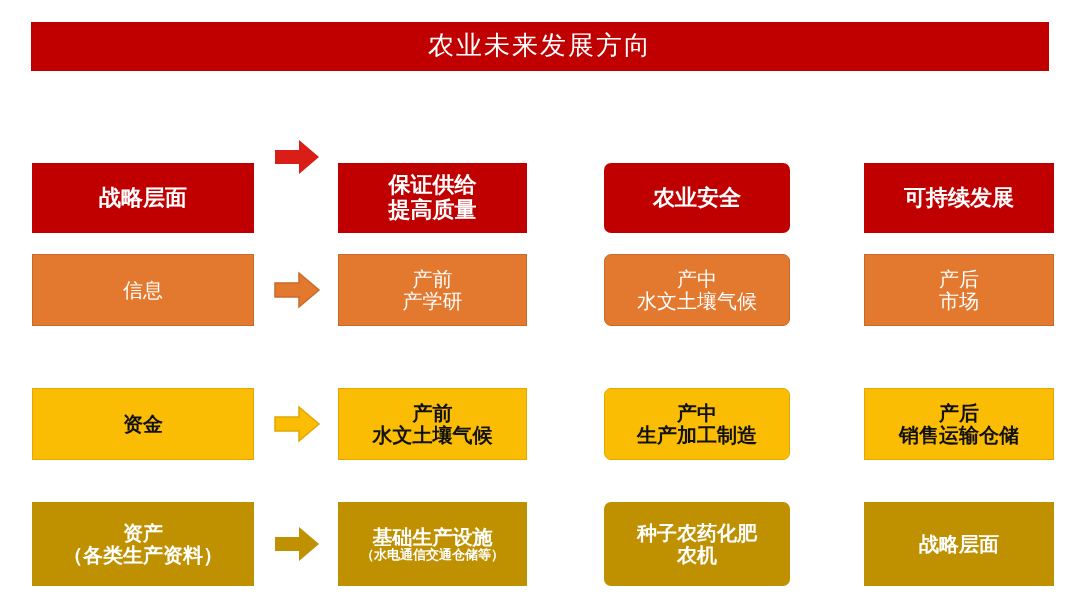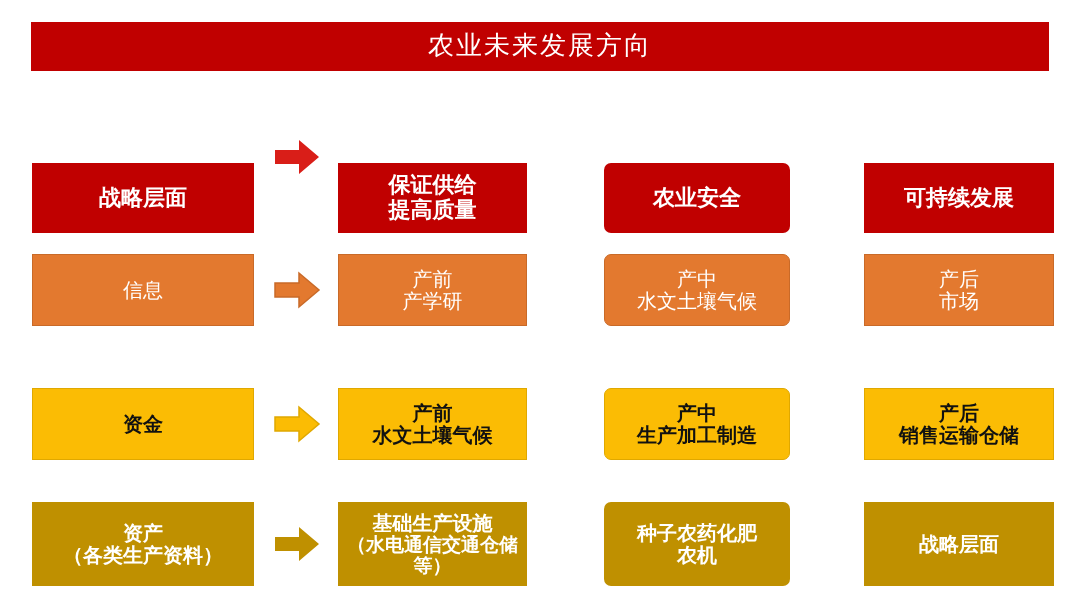--- a/index.html
+++ b/index.html
@@ -51,21 +51,21 @@
     align-items: center;
     justify-content: center;
     text-align: center;
     line-height: 1.12;
   }
   .node-box .line {
     display: block;
     white-space: nowrap;
   }
   .node-box .line.small {
-    font-size: 19px;
+    font-size: 13px;
     line-height: 1.12;
     letter-spacing: 0px;
     white-space: normal;
   }
 
   
   .row-strategy .node-box {
     background: #C00000;
     color: #ffffff;
     font-size: 22px;

